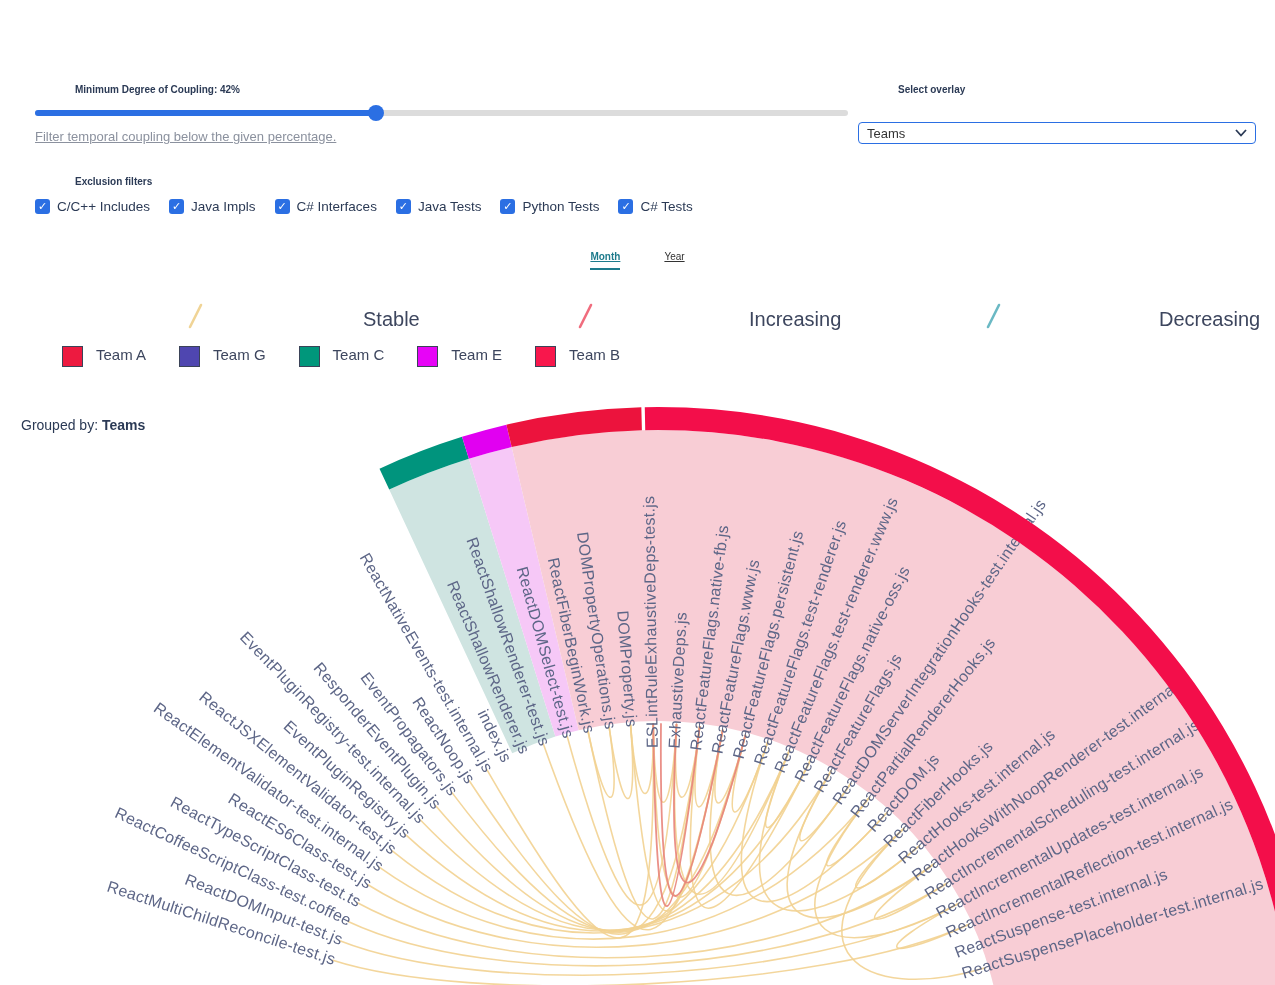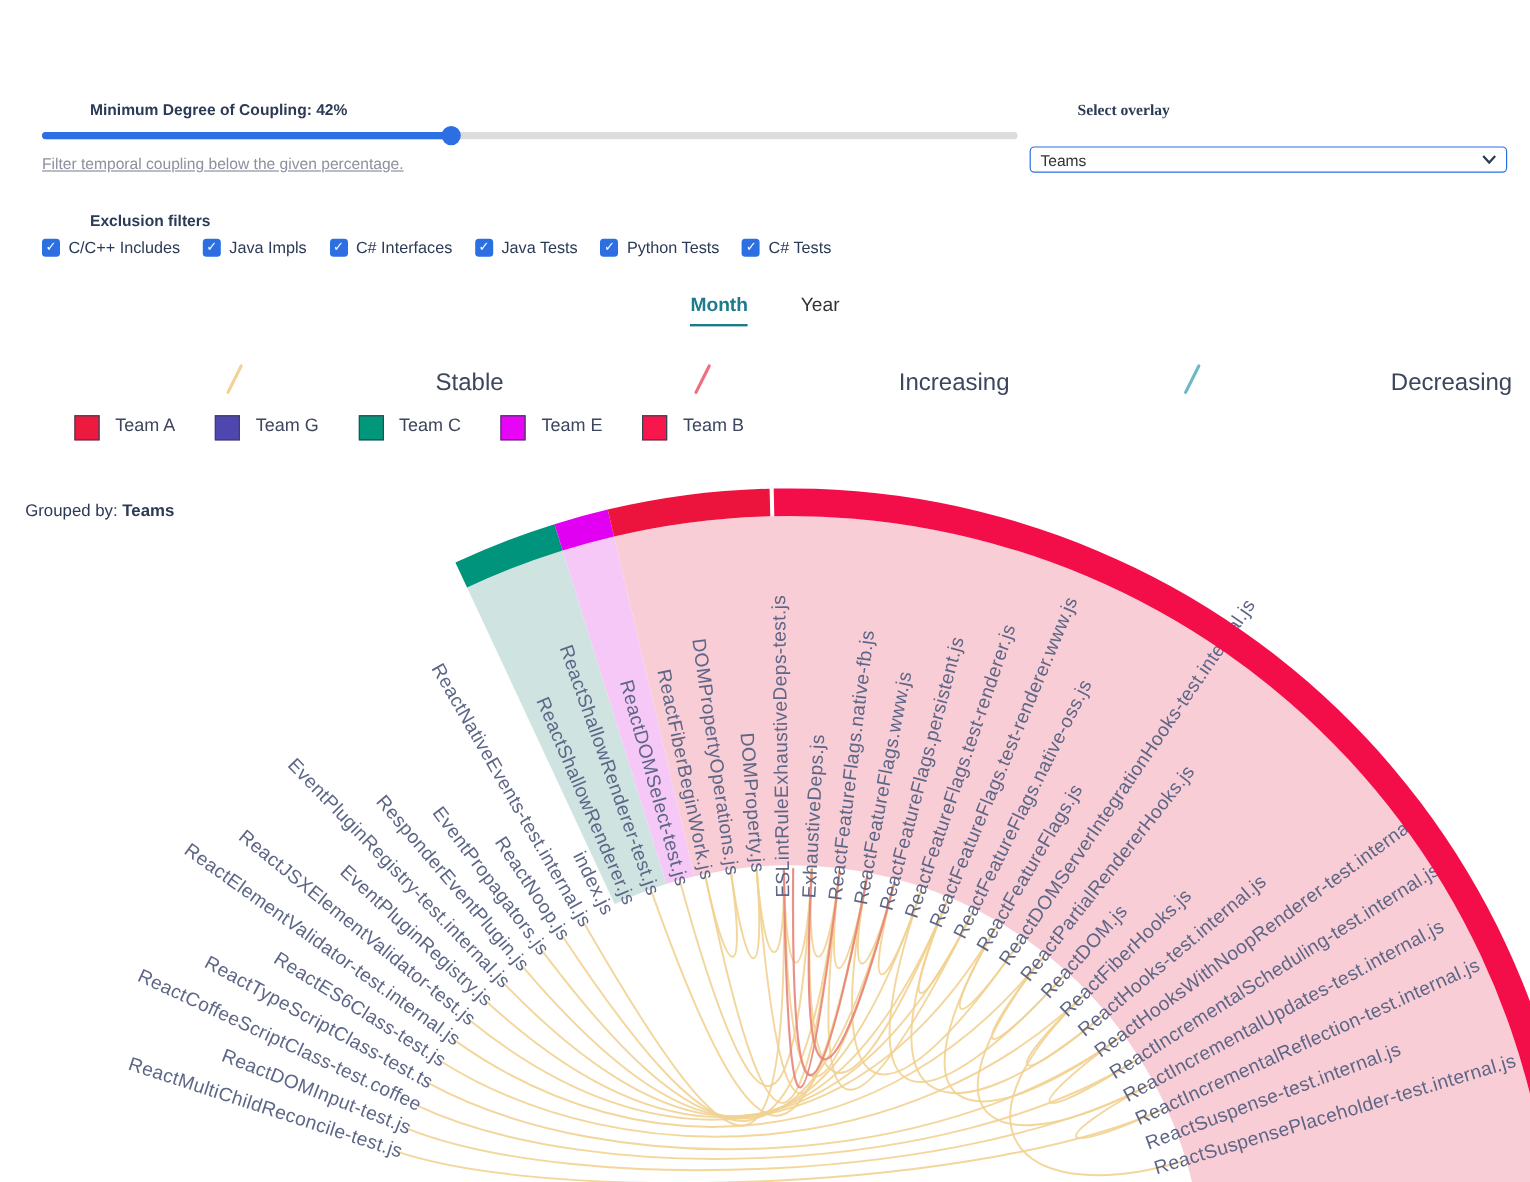--- a/index.html
+++ b/index.html
@@ -8,37 +8,37 @@
   svg#chart{position:absolute;left:0;top:0;z-index:1;}
   .ui{position:absolute;z-index:2;}
 
   
   .tabbar{position:absolute;left:0;top:0;width:100%;height:56px;border-bottom:1px solid #e7e7e7;
     background:#fff;z-index:3;}
   .tab{position:absolute;top:24px;font-size:15px;font-weight:700;color:#3d3d3d;cursor:pointer;white-space:nowrap;}
   .tab.active::after{content:"";position:absolute;left:-11px;right:-13px;top:29px;height:3px;background:#4a4a4a;}
 
   
-  .ctl-label{font-size:13px;font-weight:700;color:#2b3a55;padding-left:40px;}
+  .ctl-label{font-size:10px;font-weight:700;color:#2b3a55;padding-left:40px;}
   .help{font-size:13px;color:#8b919e;text-decoration:underline;}
   .slider-wrap{position:absolute;left:35px;top:105px;width:813px;height:16px;}
   .track{position:absolute;left:0;top:5px;width:100%;height:6px;background:#dcdcdc;border-radius:3px;}
   .track-fill{position:absolute;left:0;top:0;height:6px;background:#2b6fe3;border-radius:3px;}
   .thumb{position:absolute;top:0;width:16px;height:16px;border-radius:50%;background:#2b6fe3;}
   .select{position:absolute;left:858px;top:122px;width:398px;height:22px;border:1.5px solid #2b6fe3;
     border-radius:4px;background:#fff;display:flex;align-items:center;justify-content:space-between;
     padding:0 8px;box-sizing:border-box;font-size:13px;color:#333;cursor:pointer;}
   .checks{position:absolute;left:35px;top:199px;display:flex;gap:19px;align-items:center;}
   .check{display:inline-flex;align-items:center;gap:7px;font-size:13.5px;color:#2b3a55;cursor:pointer;}
   .box{width:15px;height:15px;border-radius:3px;background:#2b6fe3;color:#fff;font-size:11px;line-height:15px;
     text-align:center;font-weight:700;}
 
   
   .period{position:absolute;left:0;top:246px;width:100%;text-align:center;}
-  .period-opt{display:inline-block;margin:0 22px;font-size:16px;color:#333;cursor:pointer;position:relative;padding-bottom:8px;}
+  .period-opt{display:inline-block;margin:0 22px;font-size:10px;color:#333;cursor:pointer;position:relative;padding-bottom:8px;text-decoration:underline;}
   .period-opt.active{color:#1e7b8c;font-weight:700;}
   .period-opt.active::after{content:"";position:absolute;left:0;right:0;bottom:0;height:2px;background:#1e7b8c;}
 
   
   .trend-slash{position:absolute;top:302px;width:22px;height:28px;}
   .trend-label{position:absolute;top:308px;font-size:20px;color:#3d465e;}
 
   
   .team-legend{position:absolute;left:62px;top:346px;display:flex;gap:33px;align-items:center;}
   .team-item{display:inline-flex;align-items:flex-start;gap:13px;font-size:15px;color:#3d465e;}
@@ -150,21 +150,21 @@
 
   <div class="slider-wrap ui">
     <div class="track">
       <div class="track-fill" id="slider-fill" style="width: 341.46px;"></div>
     </div>
     <div class="thumb" id="slider-thumb" style="left: 333.46px;"></div>
   </div>
 
   <div class="ui help" style="left:35px;top:129px;">Filter temporal coupling below the given percentage.</div>
 
-  <div class="ui ctl-label" style="left:858px;top:84px;font-family:Liberation Serif, serif;">Select overlay</div>
+  <div class="ui ctl-label" style="left:858px;top:84px;">Select overlay</div>
 
   <div class="select ui">
     <span>Teams</span>
     <svg width="12" height="8" viewBox="0 0 12 8">
       <polyline points="1,1 6,6.5 11,1" fill="none" stroke="#2b3a55" stroke-width="1.8"></polyline>
     </svg>
   </div>
 
   <div class="ui ctl-label" style="left:35px;top:176px;">Exclusion filters</div>
 

